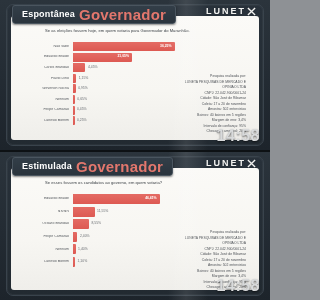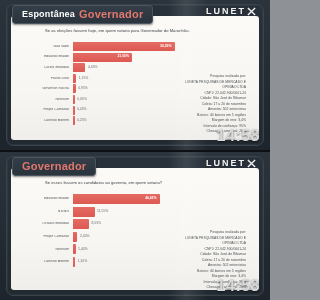--- a/index.html
+++ b/index.html
@@ -42,21 +42,21 @@
   .title-pill{
     position:absolute;left:12px;top:5px;z-index:6;
     height:17px;display:flex;align-items:center;gap:4px;
     padding:0 9px;
     background:linear-gradient(180deg,#333e48 0%,#2a343d 100%);
     border:1px solid #4a555f;border-radius:3px;
     box-shadow:0 1px 2px rgba(0,0,0,.45);
     text-align:right;
   }
   .title-main{color:#ffffff;font-size:9px;font-weight:bold;letter-spacing:.2px;line-height:1;}
-  .title-sub{color:#e2776d;font-size:11px;font-weight:bold;letter-spacing:.2px;line-height:1;}
+  .title-sub{color:#e2776d;font-size:15px;font-weight:bold;letter-spacing:.2px;line-height:1;}
 
   
   .logo{
     position:absolute;right:14px;top:7px;z-index:6;
     display:flex;align-items:flex-start;gap:1px;
   }
   .logo-text{color:#f2f2f0;font-size:9px;font-weight:bold;letter-spacing:2px;line-height:1;}
   .logo-x{width:9px;height:9px;display:block;}
 
   
@@ -200,20 +200,21 @@
         </div>
     </div>
 
     <div class="clock">14:58</div>
   </div>
 
   <div class="panel p2">
     <div class="frame"></div>
 
     <div class="title-pill">
+      <span class="title-main">Estimulada</span>
       <span class="title-sub">Governador</span>
     </div>
 
     <div class="logo">
       <span class="logo-text">LUNET</span>
       <svg class="logo-x" viewBox="0 0 10 10">
         <path d="M1 1 L9 9 M9 1 L1 9" stroke="#f2f2f0" stroke-width="1.5" fill="none"></path>
       </svg>
     </div>
 

